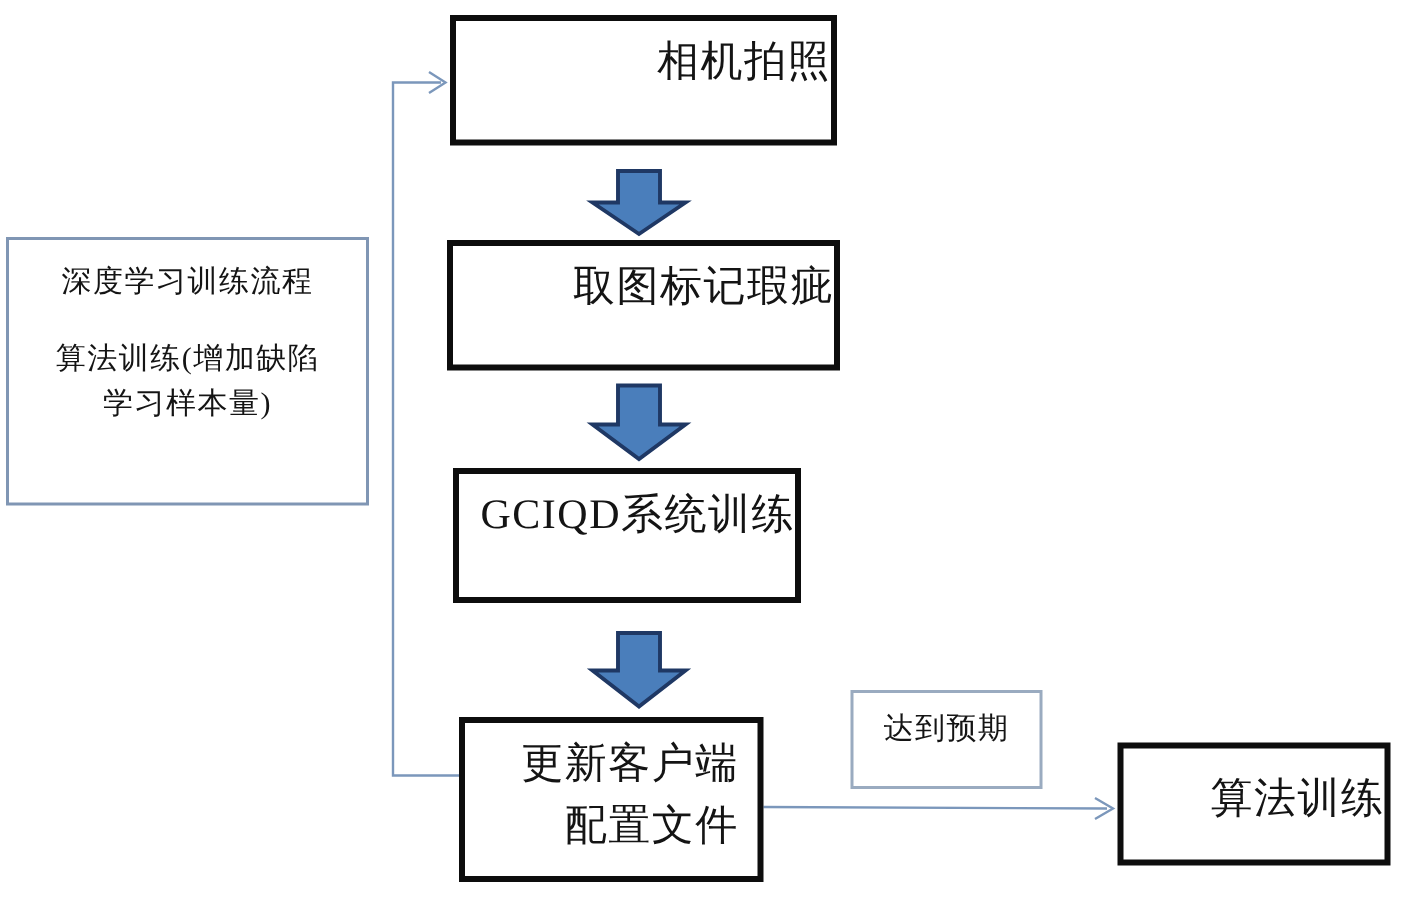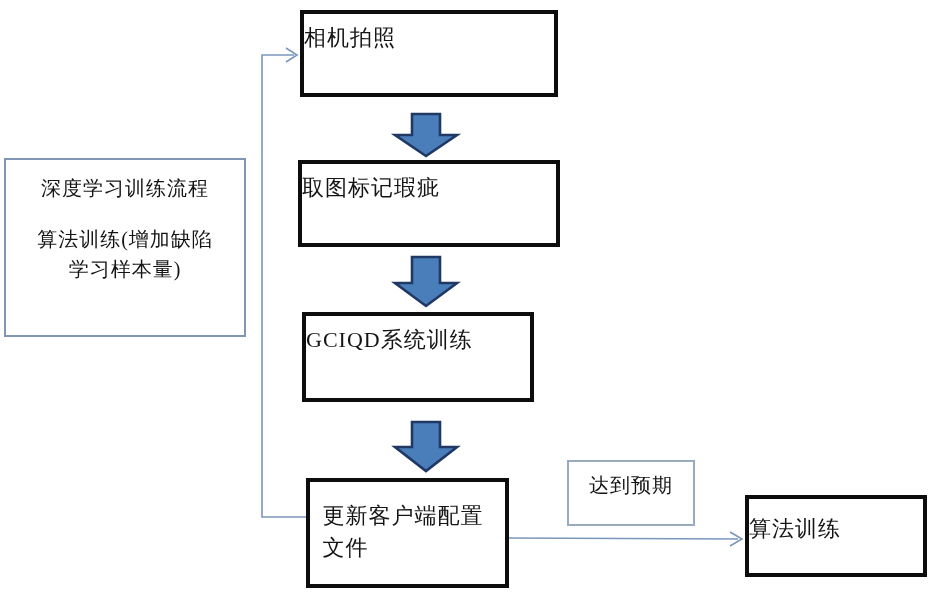--- a/index.html
+++ b/index.html
@@ -24,27 +24,27 @@
     position:absolute;left:0;top:0;width:935px;height:599px;
     z-index:0;
   }
   .connector{stroke:var(--connector-line);stroke-width:1.6;fill:none;}
   .block-arrow{fill:var(--block-arrow-fill);stroke:var(--block-arrow-border);stroke-width:2.6;stroke-linejoin:miter;}
   .node{
     position:absolute;
     box-sizing:border-box;
     background:var(--background);
     border:4px solid var(--box-border);
-    text-align:left;
-    font-size:22px;
+    text-align:right;
+    font-size:28px;
     letter-spacing:1px;
     z-index:1;
   }
   .node .lbl{display:block;padding-top:8px;line-height:1.45;}
-  #node-update-config .lbl{max-width:170px;margin:10px auto;}
+  #node-update-config .lbl{max-width:170px;margin:0 auto;}
   #node-iteration-done .lbl{padding-top:14px;}
   .note-box{
     position:absolute;
     box-sizing:border-box;
     left:4px;top:158px;width:242px;height:179px;
     background:var(--background);
     border:2px solid var(--note-border);
     text-align:center;
     font-size:20px;
     letter-spacing:1px;

